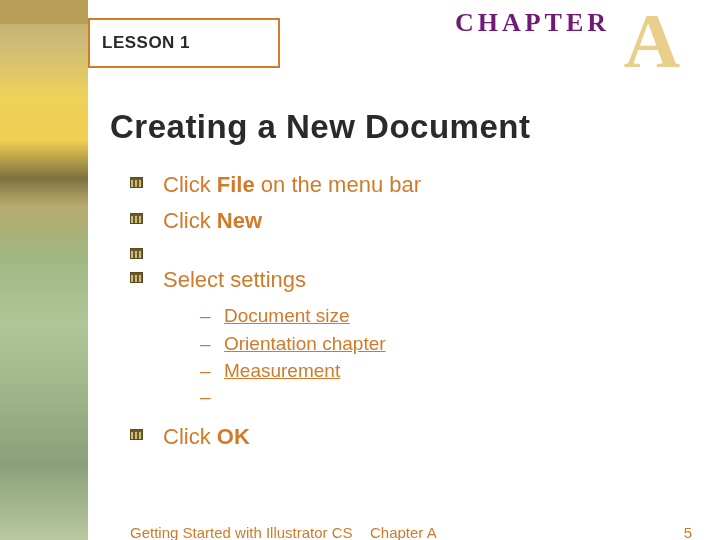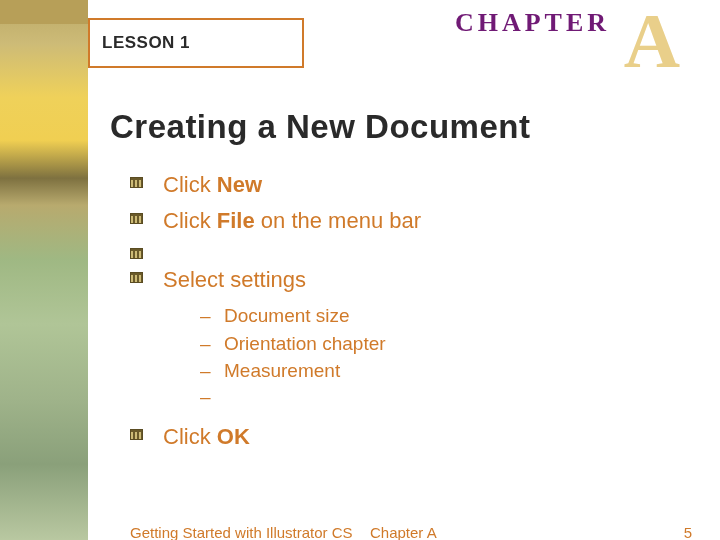--- a/index.html
+++ b/index.html
@@ -24,21 +24,21 @@
       #b9c8a1 100%);
   }
   .sidebar-top {
     position: absolute; left: 0; top: 0;
     width: 88px; height: 24px;
     background: #b79f58;
   }
   .lesson-box {
     position: absolute;
     left: 88px; top: 18px;
-    width: 216px; height: 50px;
+    width: 192px; height: 50px;
     border: 2px solid #d07a2a;
     display: flex; align-items: center;
     padding-left: 12px;
     background: #fff;
   }
   .lesson-label {
     font-family: Arial Black, Arial, sans-serif;
     font-weight: 900;
     font-size: 17px;
     letter-spacing: 0.5px;
@@ -111,20 +111,21 @@
   .sub-dash {
     color: #d07a2a;
     font-size: 19px;
     width: 24px;
     flex-shrink: 0;
   }
   .sub-text {
     color: #d07a2a;
     font-size: 19px;
     line-height: 1.35;
+    text-decoration: underline;
   }
   .footer {
     position: absolute;
     left: 0; bottom: 16px;
     width: 720px;
     display: flex;
     align-items: baseline;
     font-size: 15px;
     color: #d07a2a;
   }
@@ -146,28 +147,28 @@
 <div class="chapter-label">CHAPTER</div>
 <div class="chapter-letter">A</div>
 
 <div class="title">Creating a New Document</div>
 
 <div class="content">
 
   <div class="bullet-row">
     <div class="bullet-icon"></div>
     <div class="bullet-text">
+      <span>Click </span><b>File</b><span> on the menu bar</span>
+    </div>
+  </div>
+
+  <div class="bullet-row">
+    <div class="bullet-icon"></div>
+    <div class="bullet-text">
       <span>Click </span><b>New</b><span></span>
-    </div>
-  </div>
-
-  <div class="bullet-row">
-    <div class="bullet-icon"></div>
-    <div class="bullet-text">
-      <span>Click </span><b>File</b><span> on the menu bar</span>
     </div>
   </div>
 
   <div class="bullet-row">
     <div class="bullet-icon"></div>
   </div>
 
   <div class="bullet-row">
     <div class="bullet-icon"></div>
     <div class="bullet-text">

